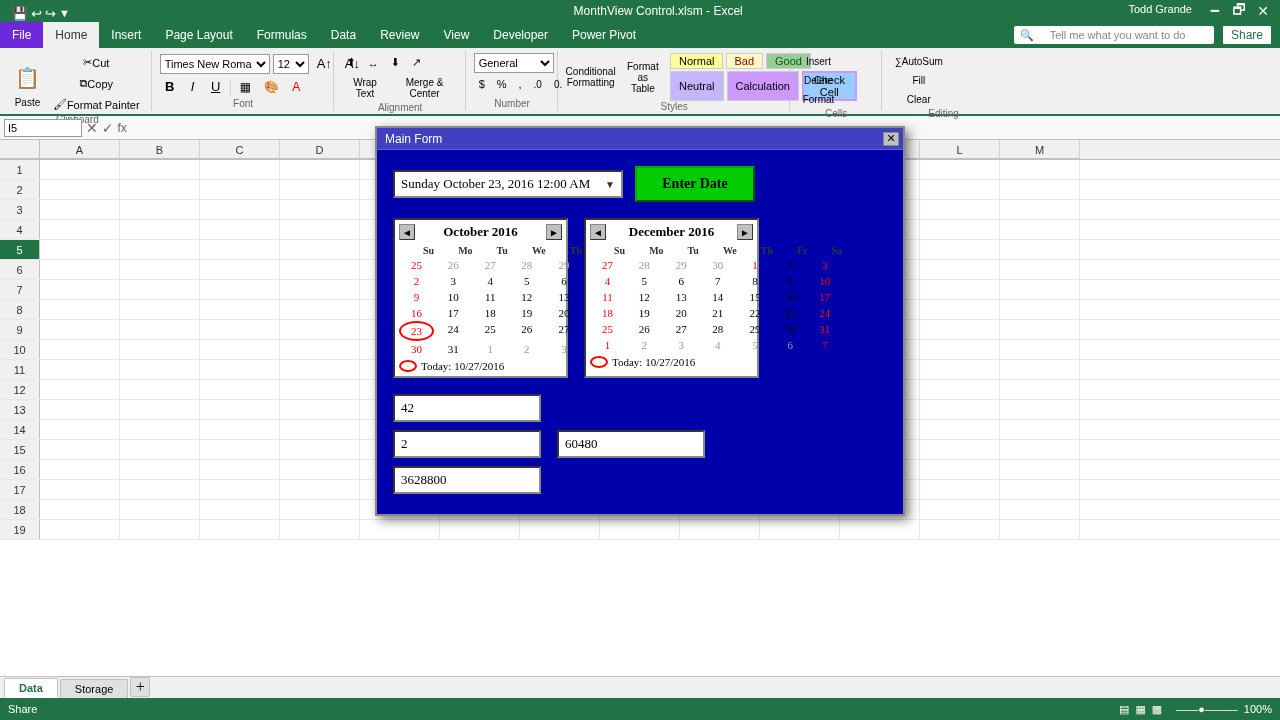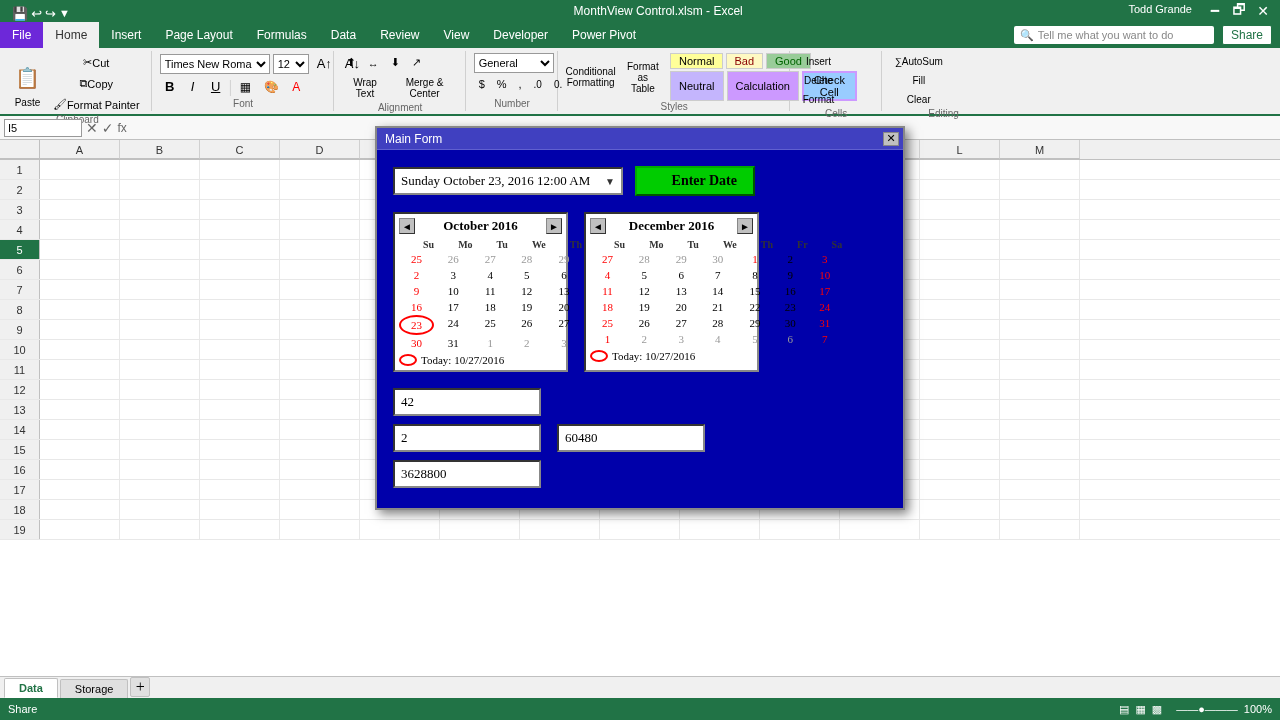--- a/index.html
+++ b/index.html
@@ -320,22 +320,21 @@
     .enter-date-btn {
       background: #00cc00;
       border: 2px outset #00aa00;
       color: black;
       font-size: 14px;
       font-family: 'Times New Roman', serif;
       font-weight: bold;
       padding: 4px 16px;
       cursor: pointer;
       min-width: 120px;
-      height: 30px;
-      text-align: right;
+      height: 36px;
     }
 
     
     .calendars-row {
       display: flex;
       gap: 16px;
       margin-bottom: 16px;
     }
     .calendar {
       background: white;
@@ -508,21 +507,21 @@
   <div class="ribbon-tab">Formulas</div>
   <div class="ribbon-tab">Data</div>
   <div class="ribbon-tab">Review</div>
   <div class="ribbon-tab">View</div>
   <div class="ribbon-tab">Developer</div>
   <div class="ribbon-tab">Power Pivot</div>
   <div style="flex:1;"></div>
   <div style="display:flex;align-items:center;padding:0 8px;gap:8px;">
     <div style="background:white;height:18px;width:200px;border-radius:2px;display:flex;align-items:center;padding:0 6px;font-size:11px;color:#888;font-family:Segoe UI,sans-serif;">
       <span>🔍</span>
-      <span style="margin-left:4px;">Tell me what you want to do</span>
+      <span style="margin-left:16px;">Tell me what you want to do</span>
     </div>
     <button class="rb-btn" style="background:white;color:#217346;font-size:12px;border:1px solid #217346;padding:2px 8px;font-family:Segoe UI,sans-serif;height:20px;">Share</button>
   </div>
 </div>
 
 <div class="ribbon-body">
 
   <div class="ribbon-group">
     <div class="ribbon-group-content">
       <div style="display:flex;flex-direction:column;align-items:center;gap:1px;">

